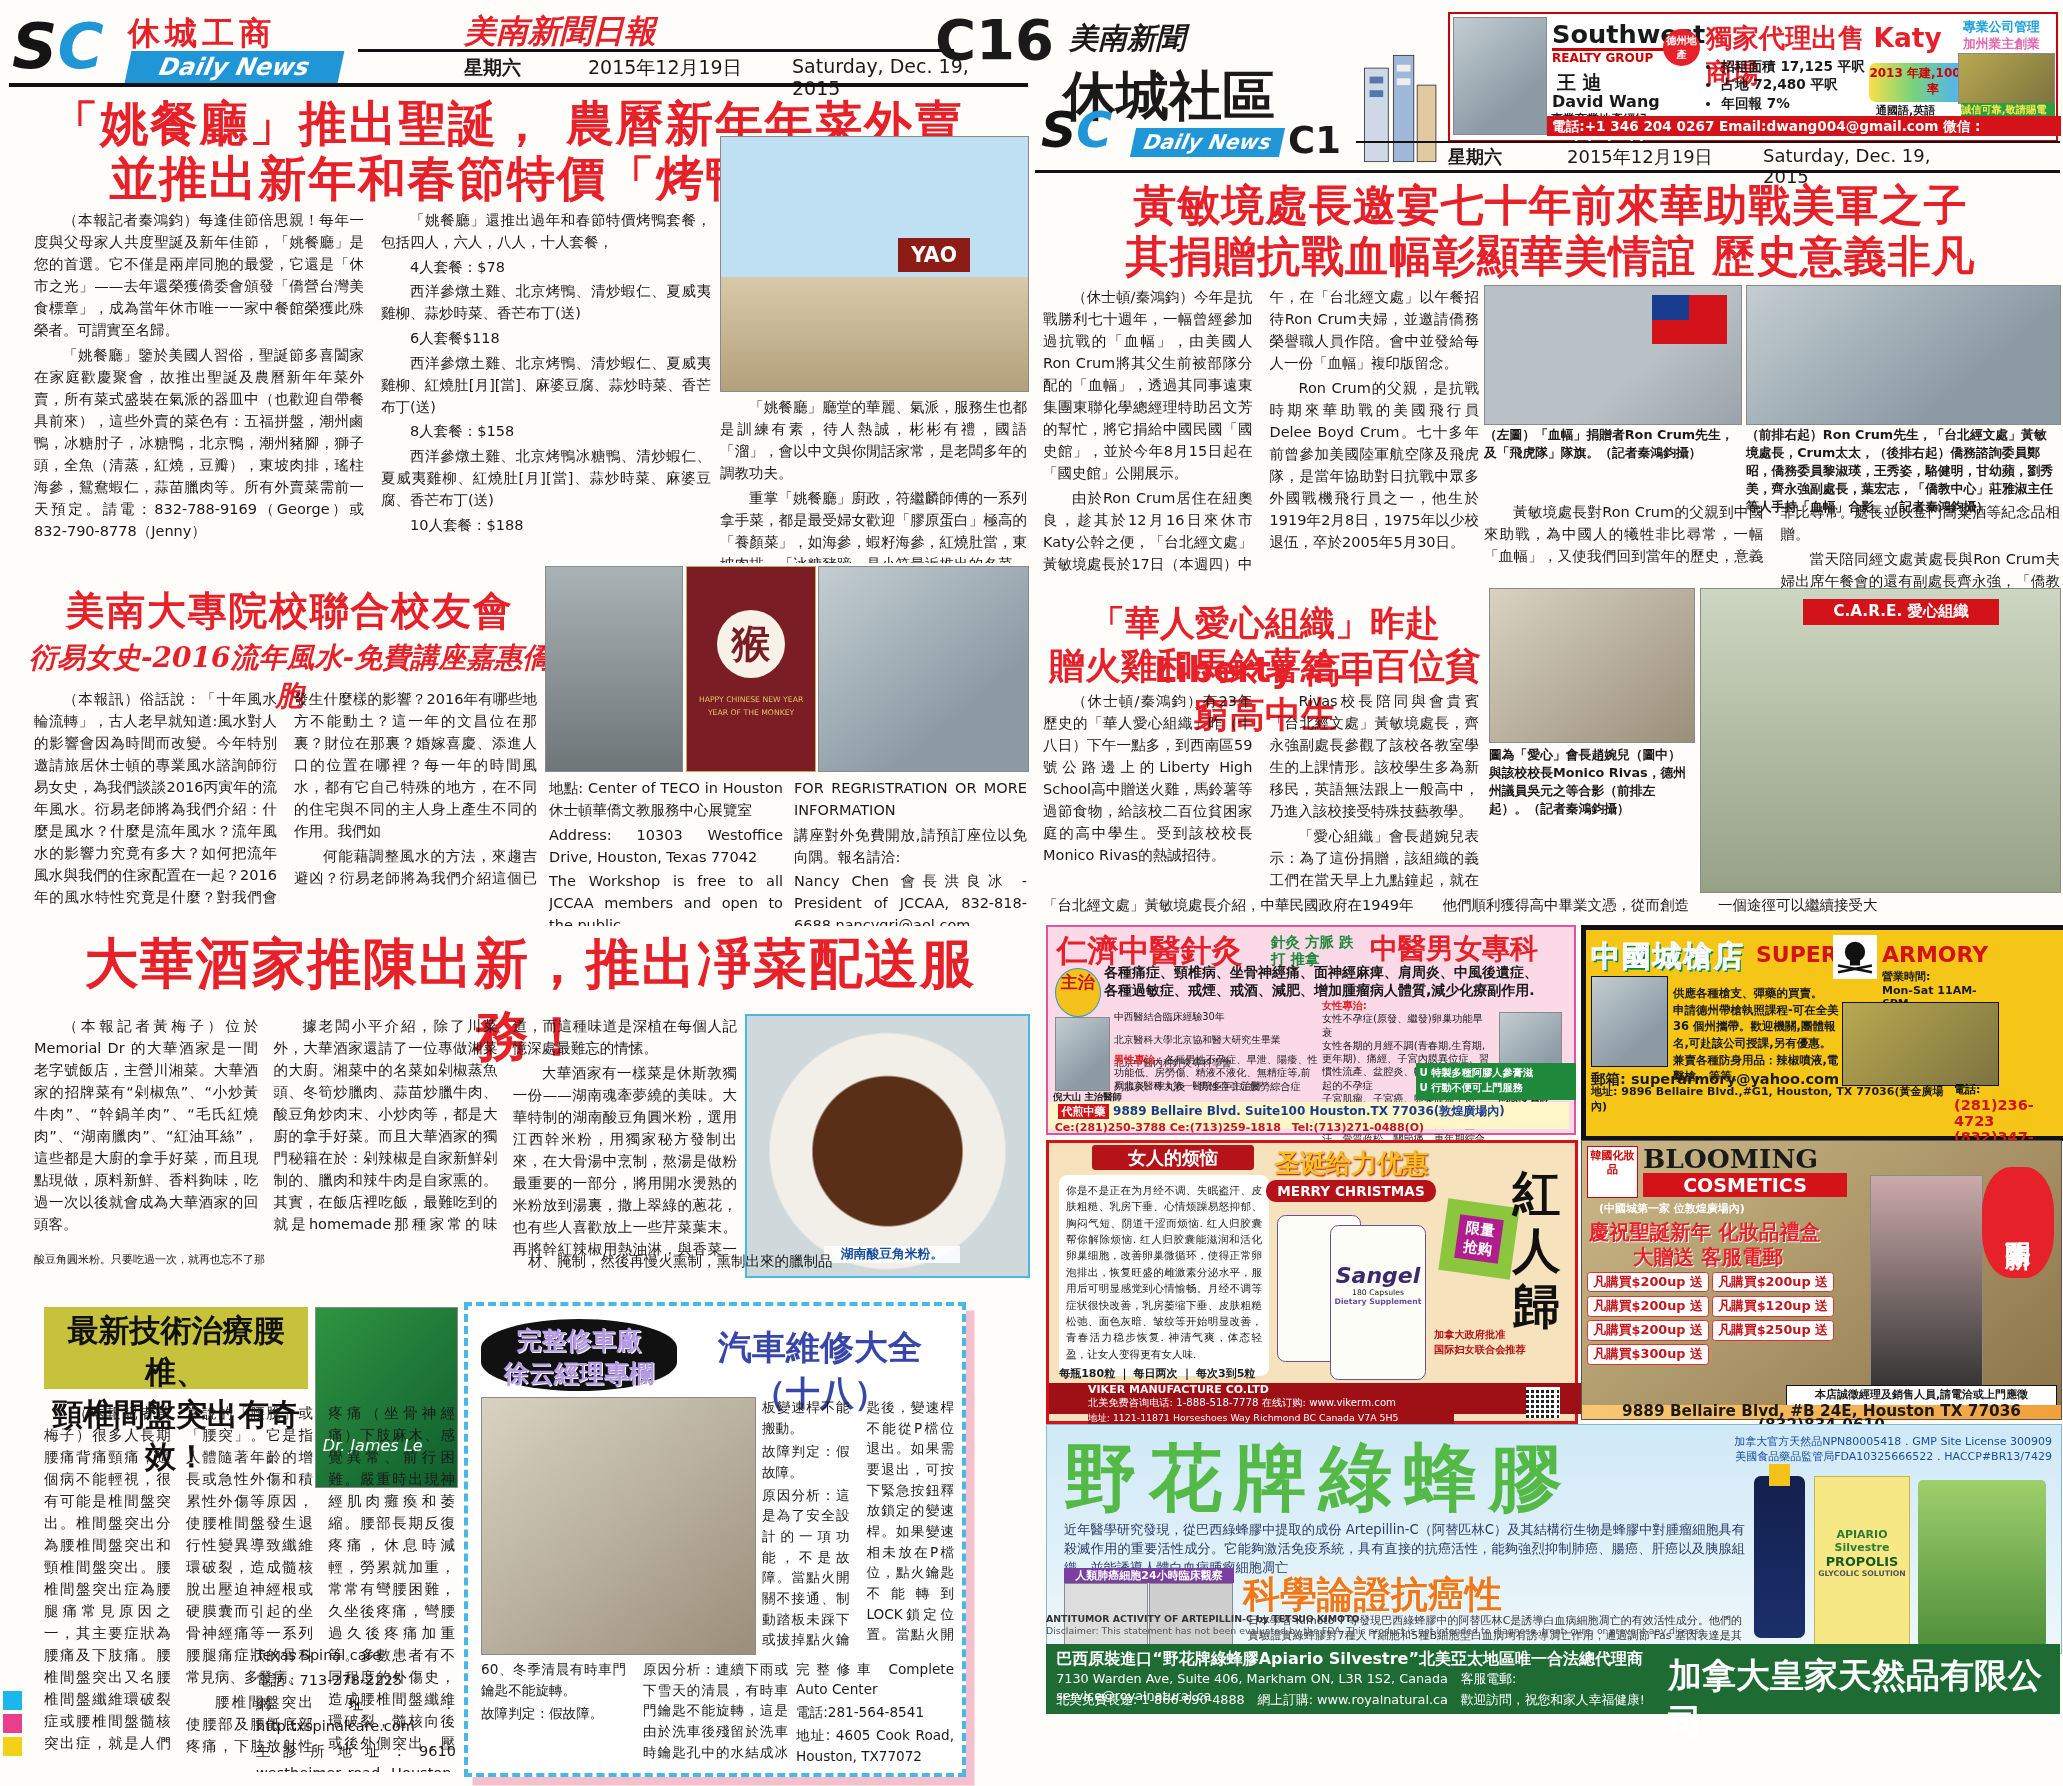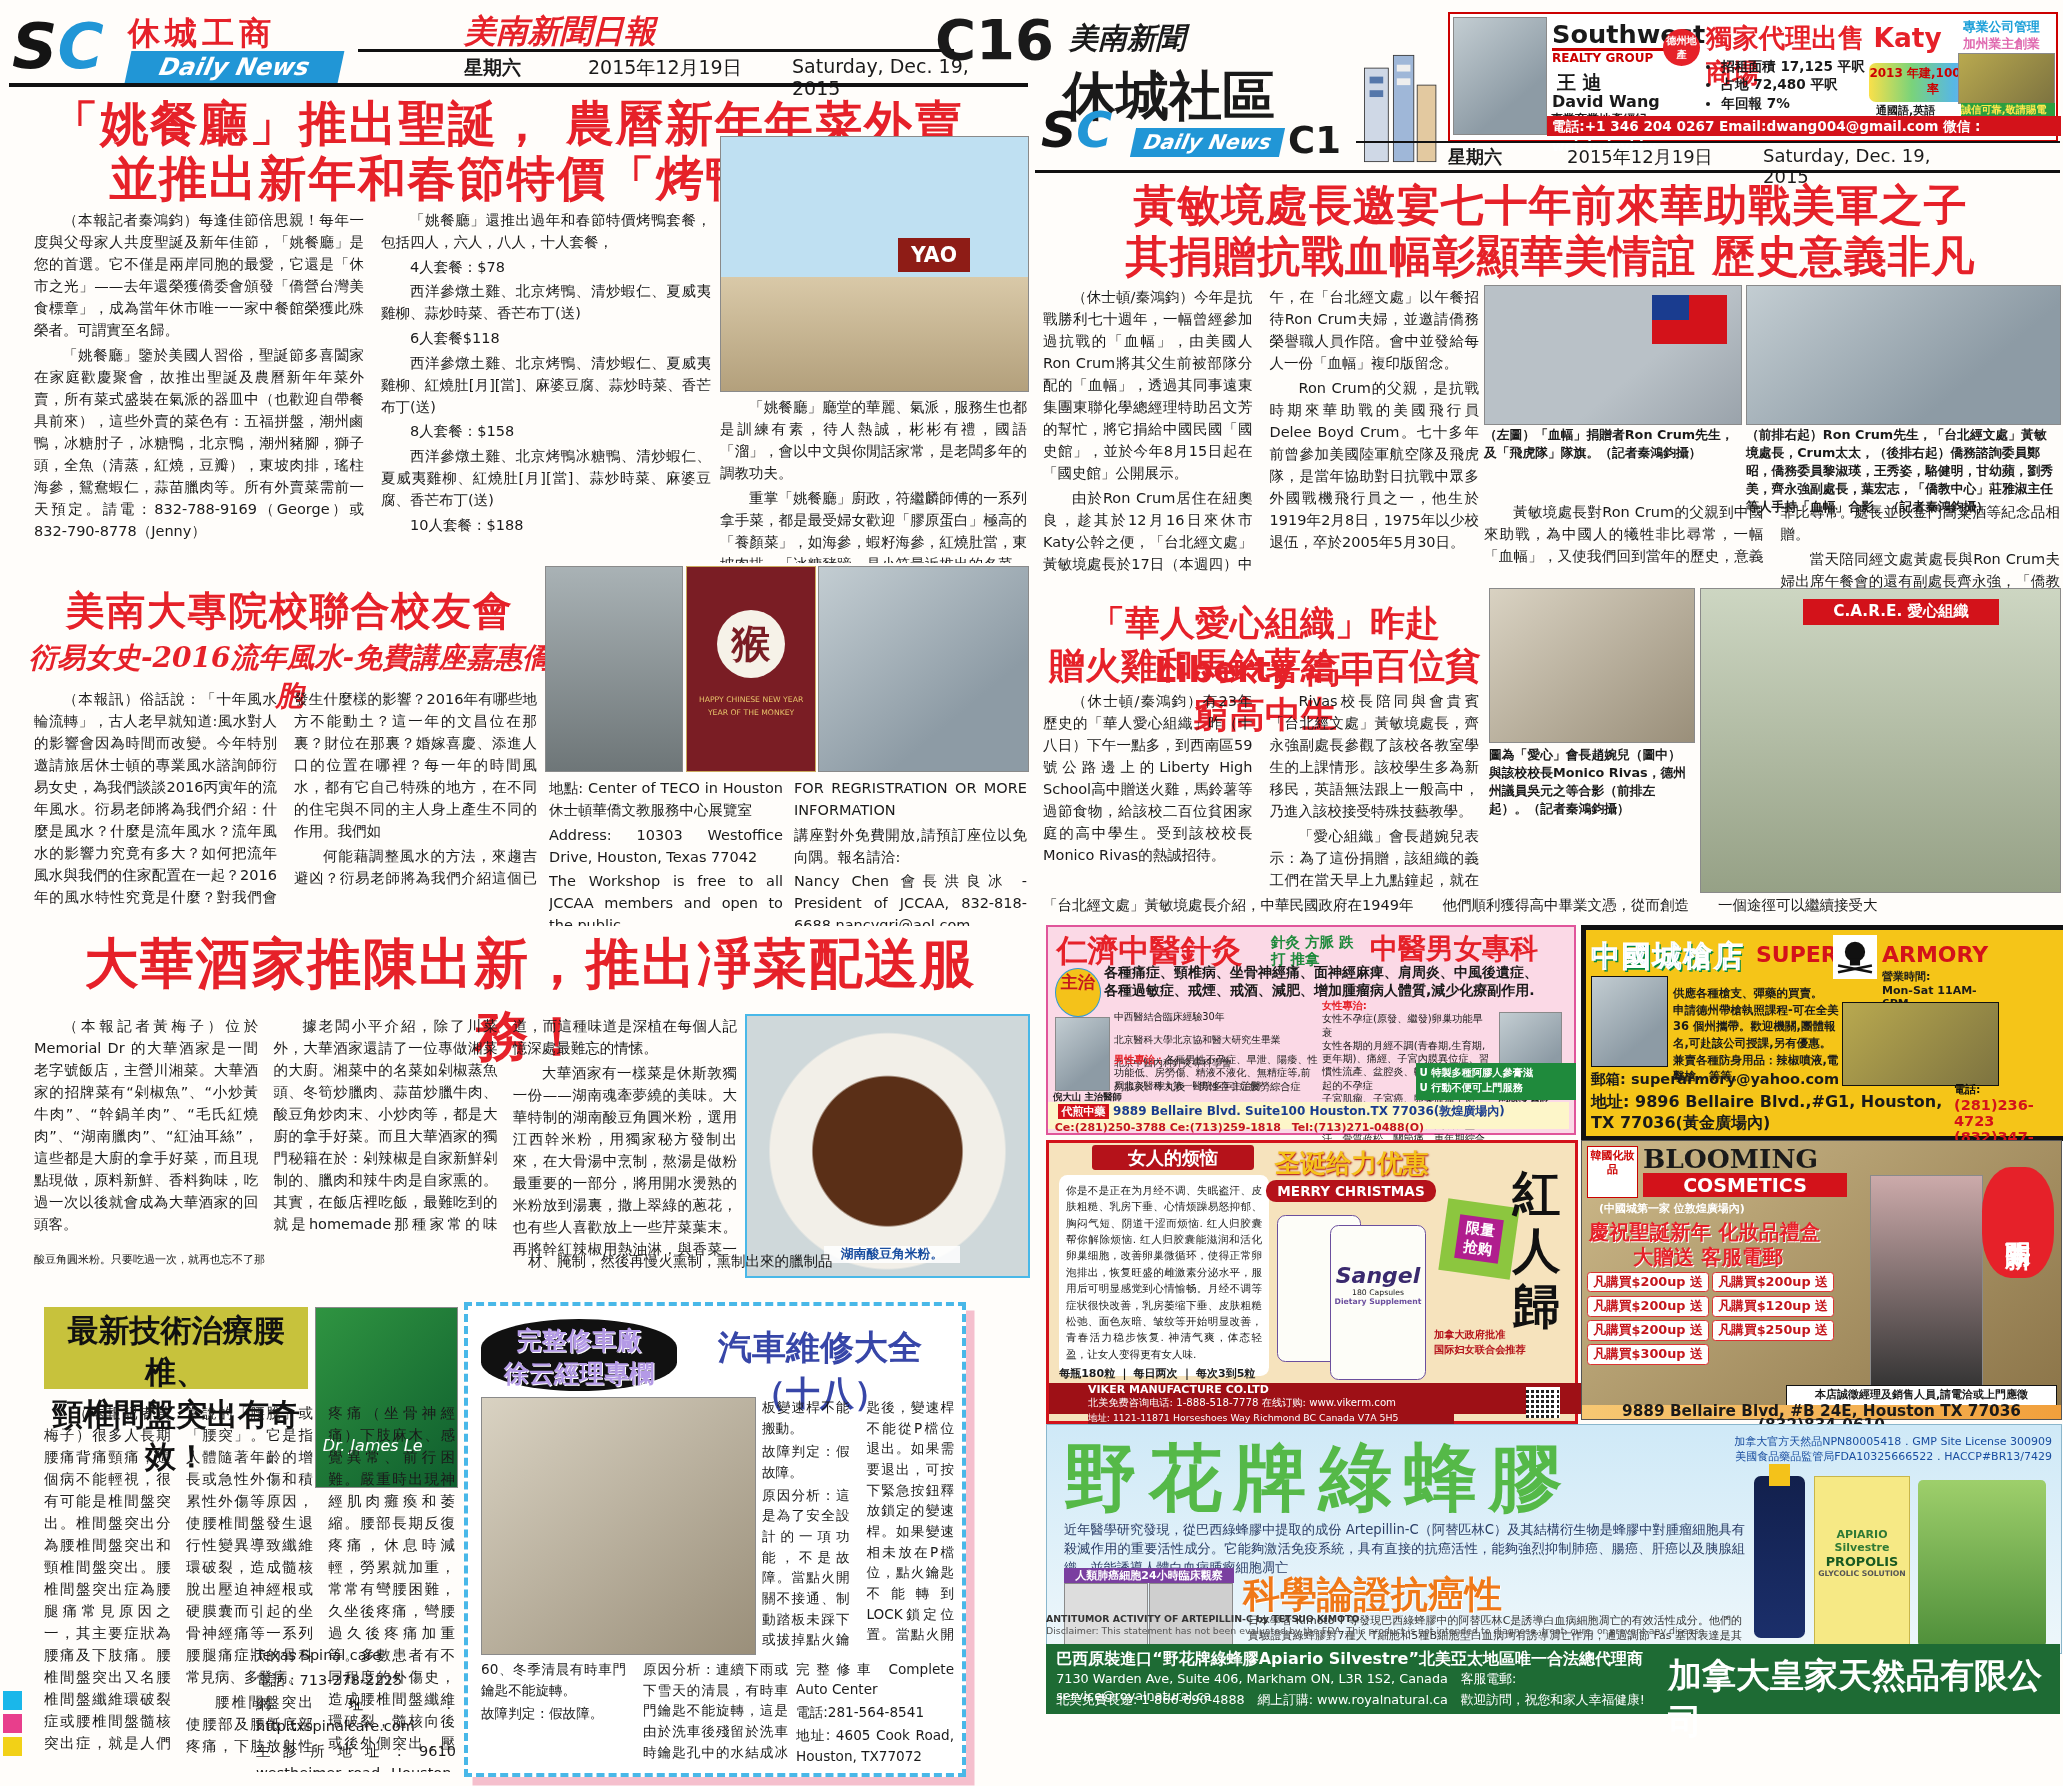--- a/index.html
+++ b/index.html
@@ -283,21 +283,21 @@
         <div>Mon-Sat 11AM-6PM</div>
       </div>
     <div class="abs ph ph-store" style="left:256px;top:72px;width:155px;height:82px;border:1.7px solid #111"></div>
     <div class="abs ph" style="left:5.1px;top:46px;width:75px;height:89px;border:1.7px solid #111"></div>
     <div class="abs" style="left:87px;top:55px;width:170px;font-size:11.5px;font-weight:bold;line-height:1.45">
         <div>供應各種槍支、彈藥的買賣。</div>
         <div>申請德州帶槍執照課程-可在全美 36 個州攜帶。歡迎機關,團體報名,可赴該公司授課,另有優惠。</div>
         <div>兼賣各種防身用品：辣椒噴液,電擊槍...等等。</div>
       </div>
     <div class="abs" style="left:5.1px;top:140px;width:256px;font-size:14.5px;font-weight:900"><span>郵箱:</span> <span>superarmory@yahoo.com</span></div>
-    <div class="abs" style="left:5.1px;top:162px;width:358px;font-size:16px;font-weight:900"><span>地址:</span> <span>9896 Bellaire Blvd.,#G1, Houston, TX  77036(黃金廣場內)</span></div>
+    <div class="abs" style="left:5.1px;top:154px;width:358px;font-size:11px;font-weight:900"><span>地址:</span> <span>9896 Bellaire Blvd.,#G1, Houston, TX  77036(黃金廣場內)</span></div>
     <div class="abs" style="left:368px;top:150px;width:102px;font-size:14.5px;font-weight:900;color:#d3121a"><span style="color:#111;font-size:11px">電話:</span><div>(281)236-4723</div><div>(832)347-2888</div></div>
   </div>
 
   <div class="abs" style="left:1046px;top:1140px;width:526px;height:278px;background:#f6e3bd;border:3.4px solid #d3121a">
     <div class="abs" style="left:43px;top:1.7px;width:162px;height:25.6px;background:#b5121a;color:#fff;font-size:18px;font-weight:900;text-align:center;line-height:25.6px;border-radius:3.4px">女人的烦恼</div>
     <div class="abs" style="left:10.2px;top:32px;width:196px;height:187px;background:#fff;border-radius:8.5px;font-size:10.6px;line-height:1.55;padding:6.8px;text-align:justify">你是不是正在为月经不调、失眠盗汗、皮肤粗糙、乳房下垂、心情烦躁易怒抑郁、胸闷气短、阴道干涩而烦恼. 红人归胶囊帮你解除烦恼. 红人归胶囊能滋润和活化卵巢细胞，改善卵巢微循环，使得正常卵泡排出，恢复旺盛的雌激素分泌水平，服用后可明显感觉到心情愉畅。月经不调等症状很快改善，乳房萎缩下垂、皮肤粗糙松弛、面色灰暗、皱纹等开始明显改善，青春活力稳步恢复. 神清气爽，体态轻盈，让女人变得更有女人味.</div>
     <div class="abs" style="left:213px;top:3.4px;width:179px;font-size:25.6px;font-weight:900;color:#f4c21a;text-shadow:0.9px 0.9px 1.7px #a00;text-align:center">圣诞给力优惠</div>
     <div class="abs" style="left:217px;top:37px;width:170px;height:22px;background:#b5121a;color:#fff;font-size:13.6px;font-weight:bold;text-align:center;line-height:22px;border-radius:10.2px">MERRY CHRISTMAS</div>
     <div class="abs" style="left:228px;top:72px;width:82px;height:145px;background:#fdfdf8;border:1.7px solid #6b4f9e;border-radius:8.5px"></div>
     <div class="abs" style="left:281px;top:82px;width:94px;height:153px;background:#fdfdf8;border:1.7px solid #6b4f9e;border-radius:8.5px;text-align:center">

